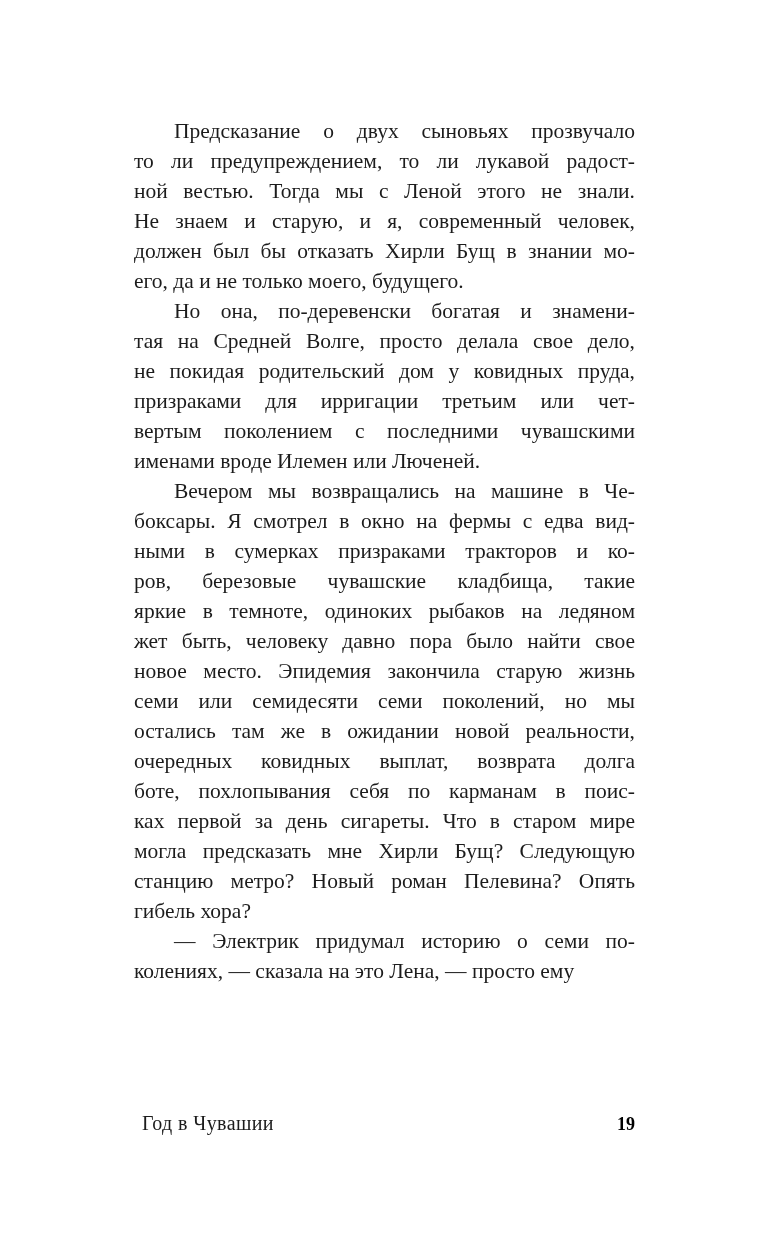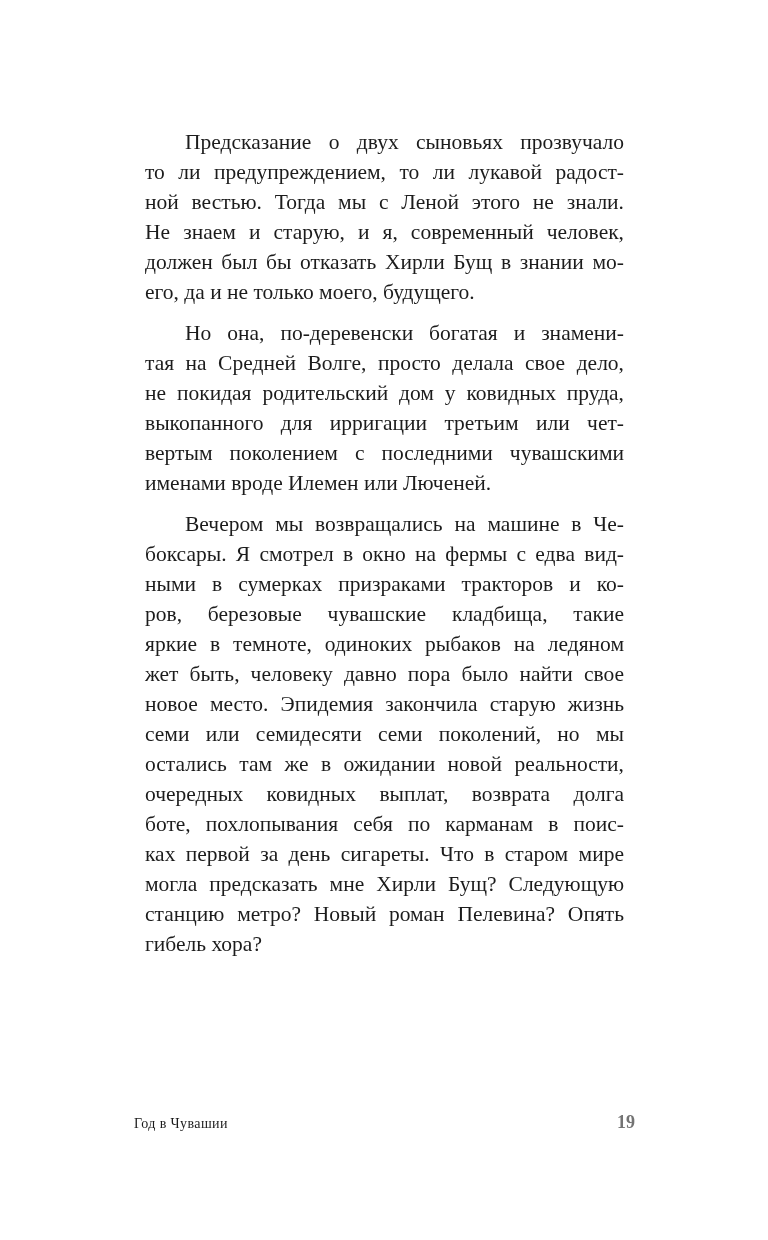--- a/index.html
+++ b/index.html
@@ -22,21 +22,21 @@
   }
   .text-block {
     position: absolute;
     left: 134px;
     top: 116px;
     width: 501px;
     font-size: 21.5px;
     line-height: 30px;
   }
   .paragraph {
-    margin: 11px;
+    margin: 0;
   }
   .line {
     text-align: justify;
     text-align-last: justify;
     white-space: normal;
   }
   .line.last {
     text-align-last: left;
   }
   .line.first {
@@ -45,67 +45,72 @@
   .footer {
     position: absolute;
     left: 134px;
     width: 501px;
     top: 1112px;
     display: flex;
     justify-content: space-between;
     align-items: baseline;
   }
   .running-title {
-    font-size: 14px;
+    font-size: 20px;
     letter-spacing: 0.4px;
     color: #1c1c1c;
+    margin-left: 8px;
   }
   .page-number {
     font-size: 18px;
     font-weight: bold;
-    color: #737373;
+    color: #000000;
     text-align: right;
   }
 </style>
 </head>
 <body>
 
 <div class="page">
   <div class="text-block" id="text-block">
       <div class="paragraph">
         <div class="line first">Предсказание о двух сыновьях прозвучало</div>
         <div class="line">то ли предупреждением, то ли лукавой радост-</div>
         <div class="line">ной вестью. Тогда мы с Леной этого не знали.</div>
         <div class="line">Не знаем и старую, и я, современный человек,</div>
         <div class="line">должен был бы отказать Хирли Бущ в знании мо-</div>
         <div class="line last">его, да и не только моего, будущего.</div>
       </div>
       <div class="paragraph">
         <div class="line first">Но она, по-деревенски богатая и знамени-</div>
         <div class="line">тая на Средней Волге, просто делала свое дело,</div>
         <div class="line">не покидая родительский дом у ковидных пруда,</div>
-        <div class="line">выкопанного для ирригации третьим или чет-</div>
+        <div class="line">призраками для ирригации третьим или чет-</div>
         <div class="line">вертым поколением с последними чувашскими</div>
         <div class="line last">именами вроде Илемен или Люченей.</div>
       </div>
       <div class="paragraph">
         <div class="line first">Вечером мы возвращались на машине в Че-</div>
         <div class="line">боксары. Я смотрел в окно на фермы с едва вид-</div>
         <div class="line">ными в сумерках призраками тракторов и ко-</div>
         <div class="line">ров, березовые чувашские кладбища, такие</div>
         <div class="line">яркие в темноте, одиноких рыбаков на ледяном</div>
         <div class="line">жет быть, человеку давно пора было найти свое</div>
         <div class="line">новое место. Эпидемия закончила старую жизнь</div>
         <div class="line">семи или семидесяти семи поколений, но мы</div>
         <div class="line">остались там же в ожидании новой реальности,</div>
         <div class="line">очередных ковидных выплат, возврата долга</div>
         <div class="line">боте, похлопывания себя по карманам в поис-</div>
         <div class="line">ках первой за день сигареты. Что в старом мире</div>
         <div class="line">могла предсказать мне Хирли Бущ? Следующую</div>
         <div class="line">станцию метро? Новый роман Пелевина? Опять</div>
         <div class="line last">гибель хора?</div>
       </div>
+      <div class="paragraph">
+        <div class="line first">— Электрик придумал историю о семи по-</div>
+        <div class="line last">колениях, — сказала на это Лена, — просто ему</div>
+      </div>
     </div>
   <div class="footer">
     <span class="running-title">Год в Чувашии</span>
     <span class="page-number">19</span>
   </div>
 </div>
 
 </body></html>

